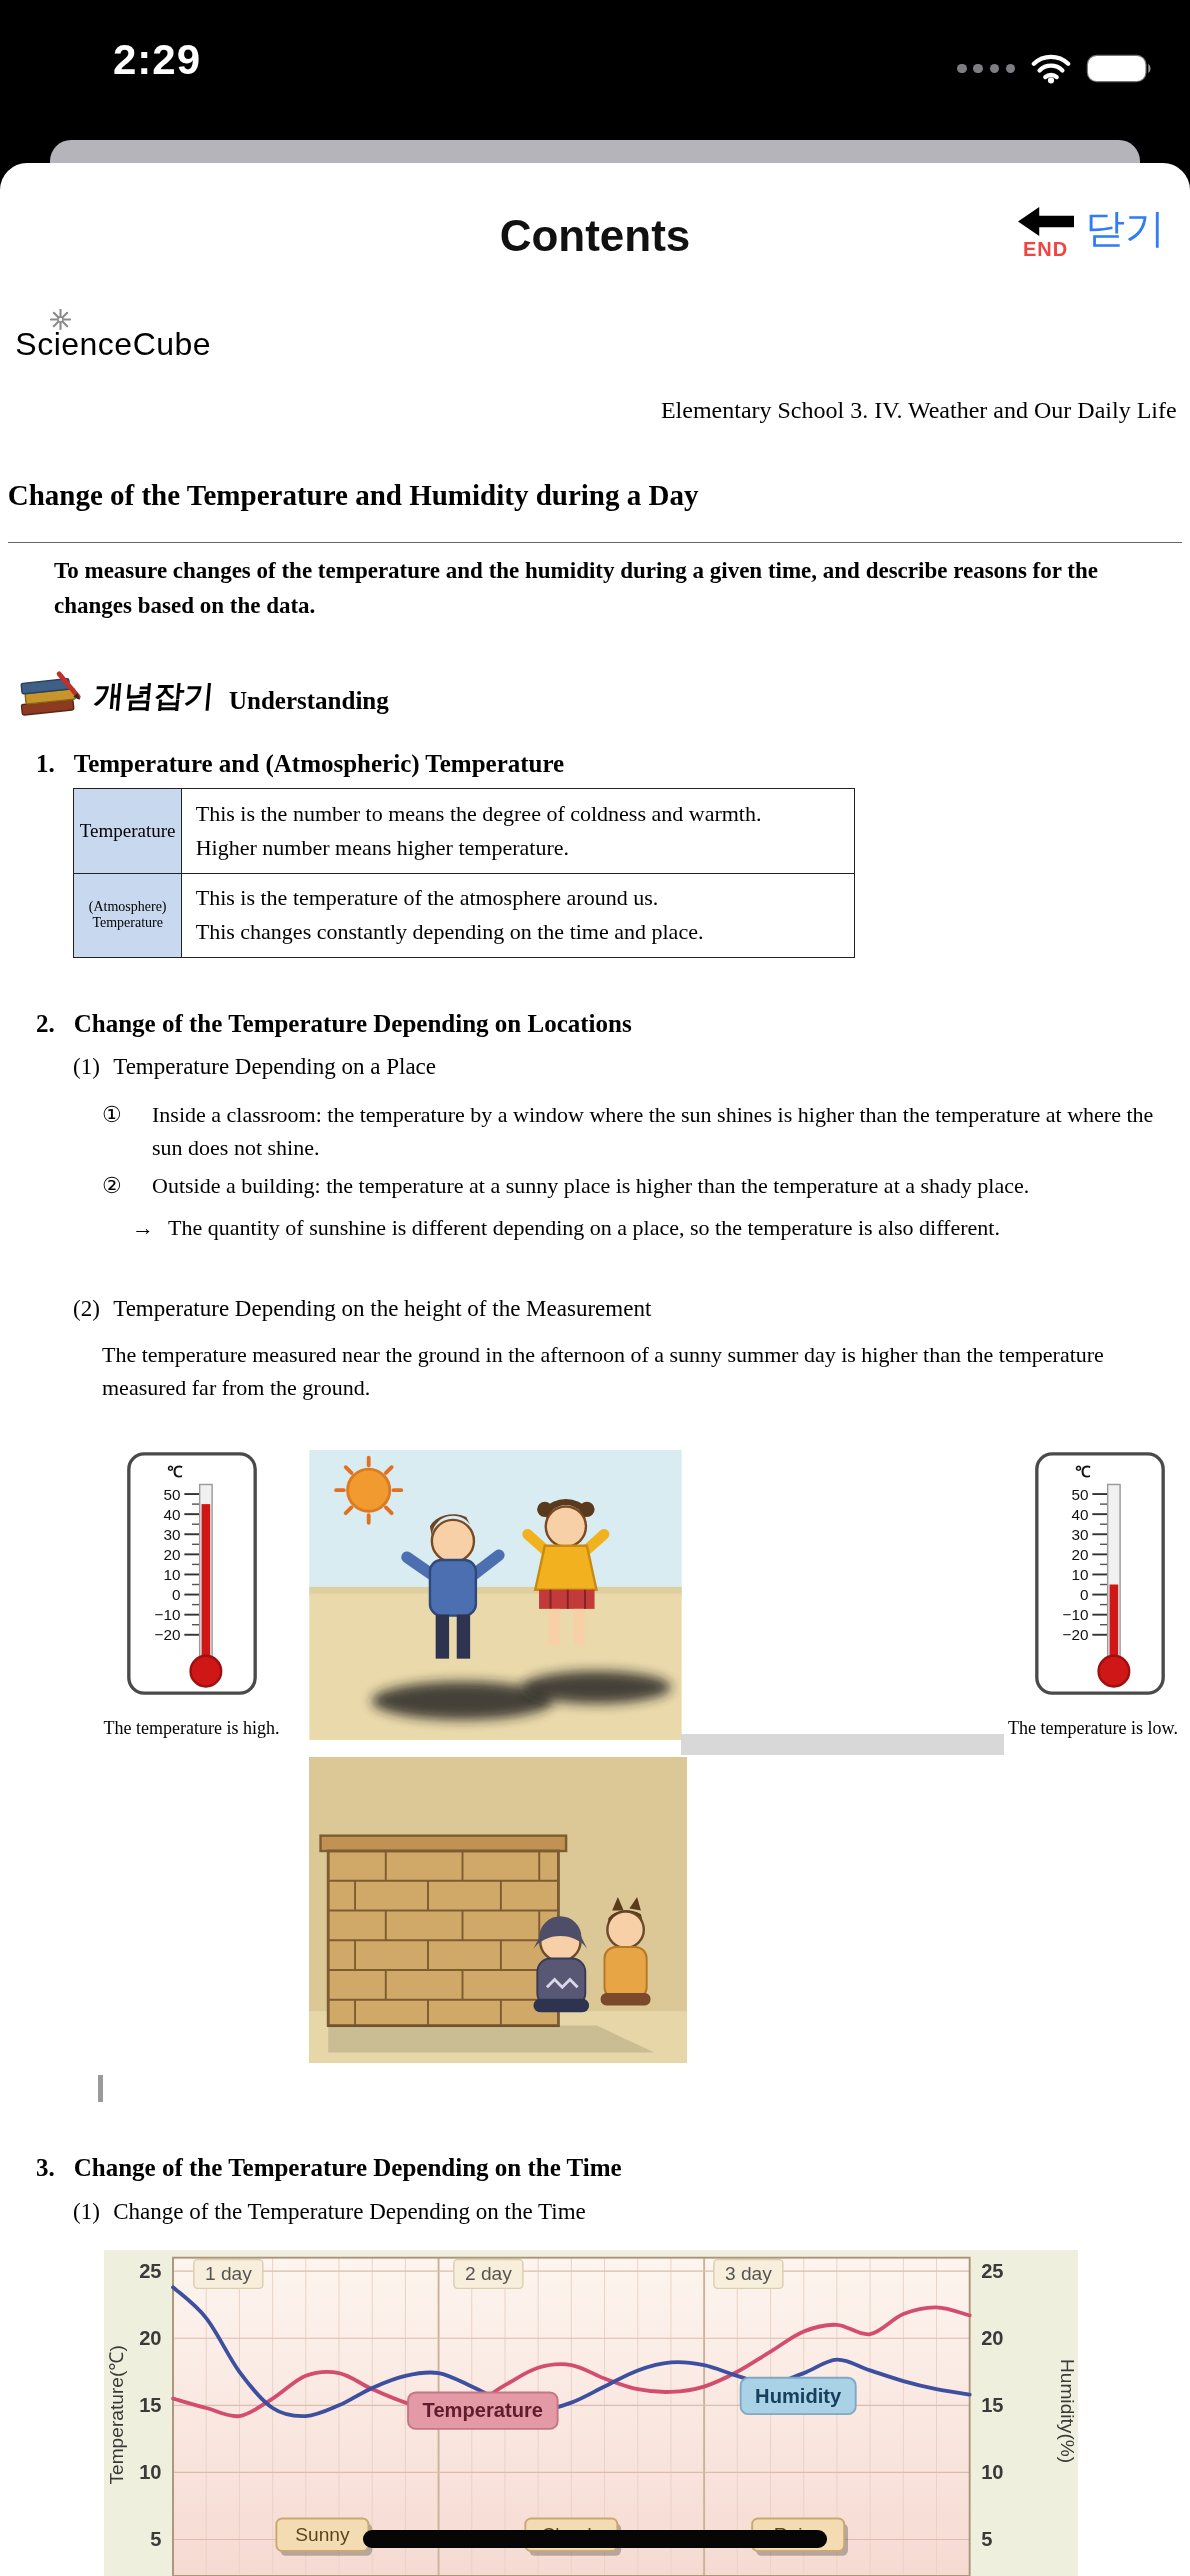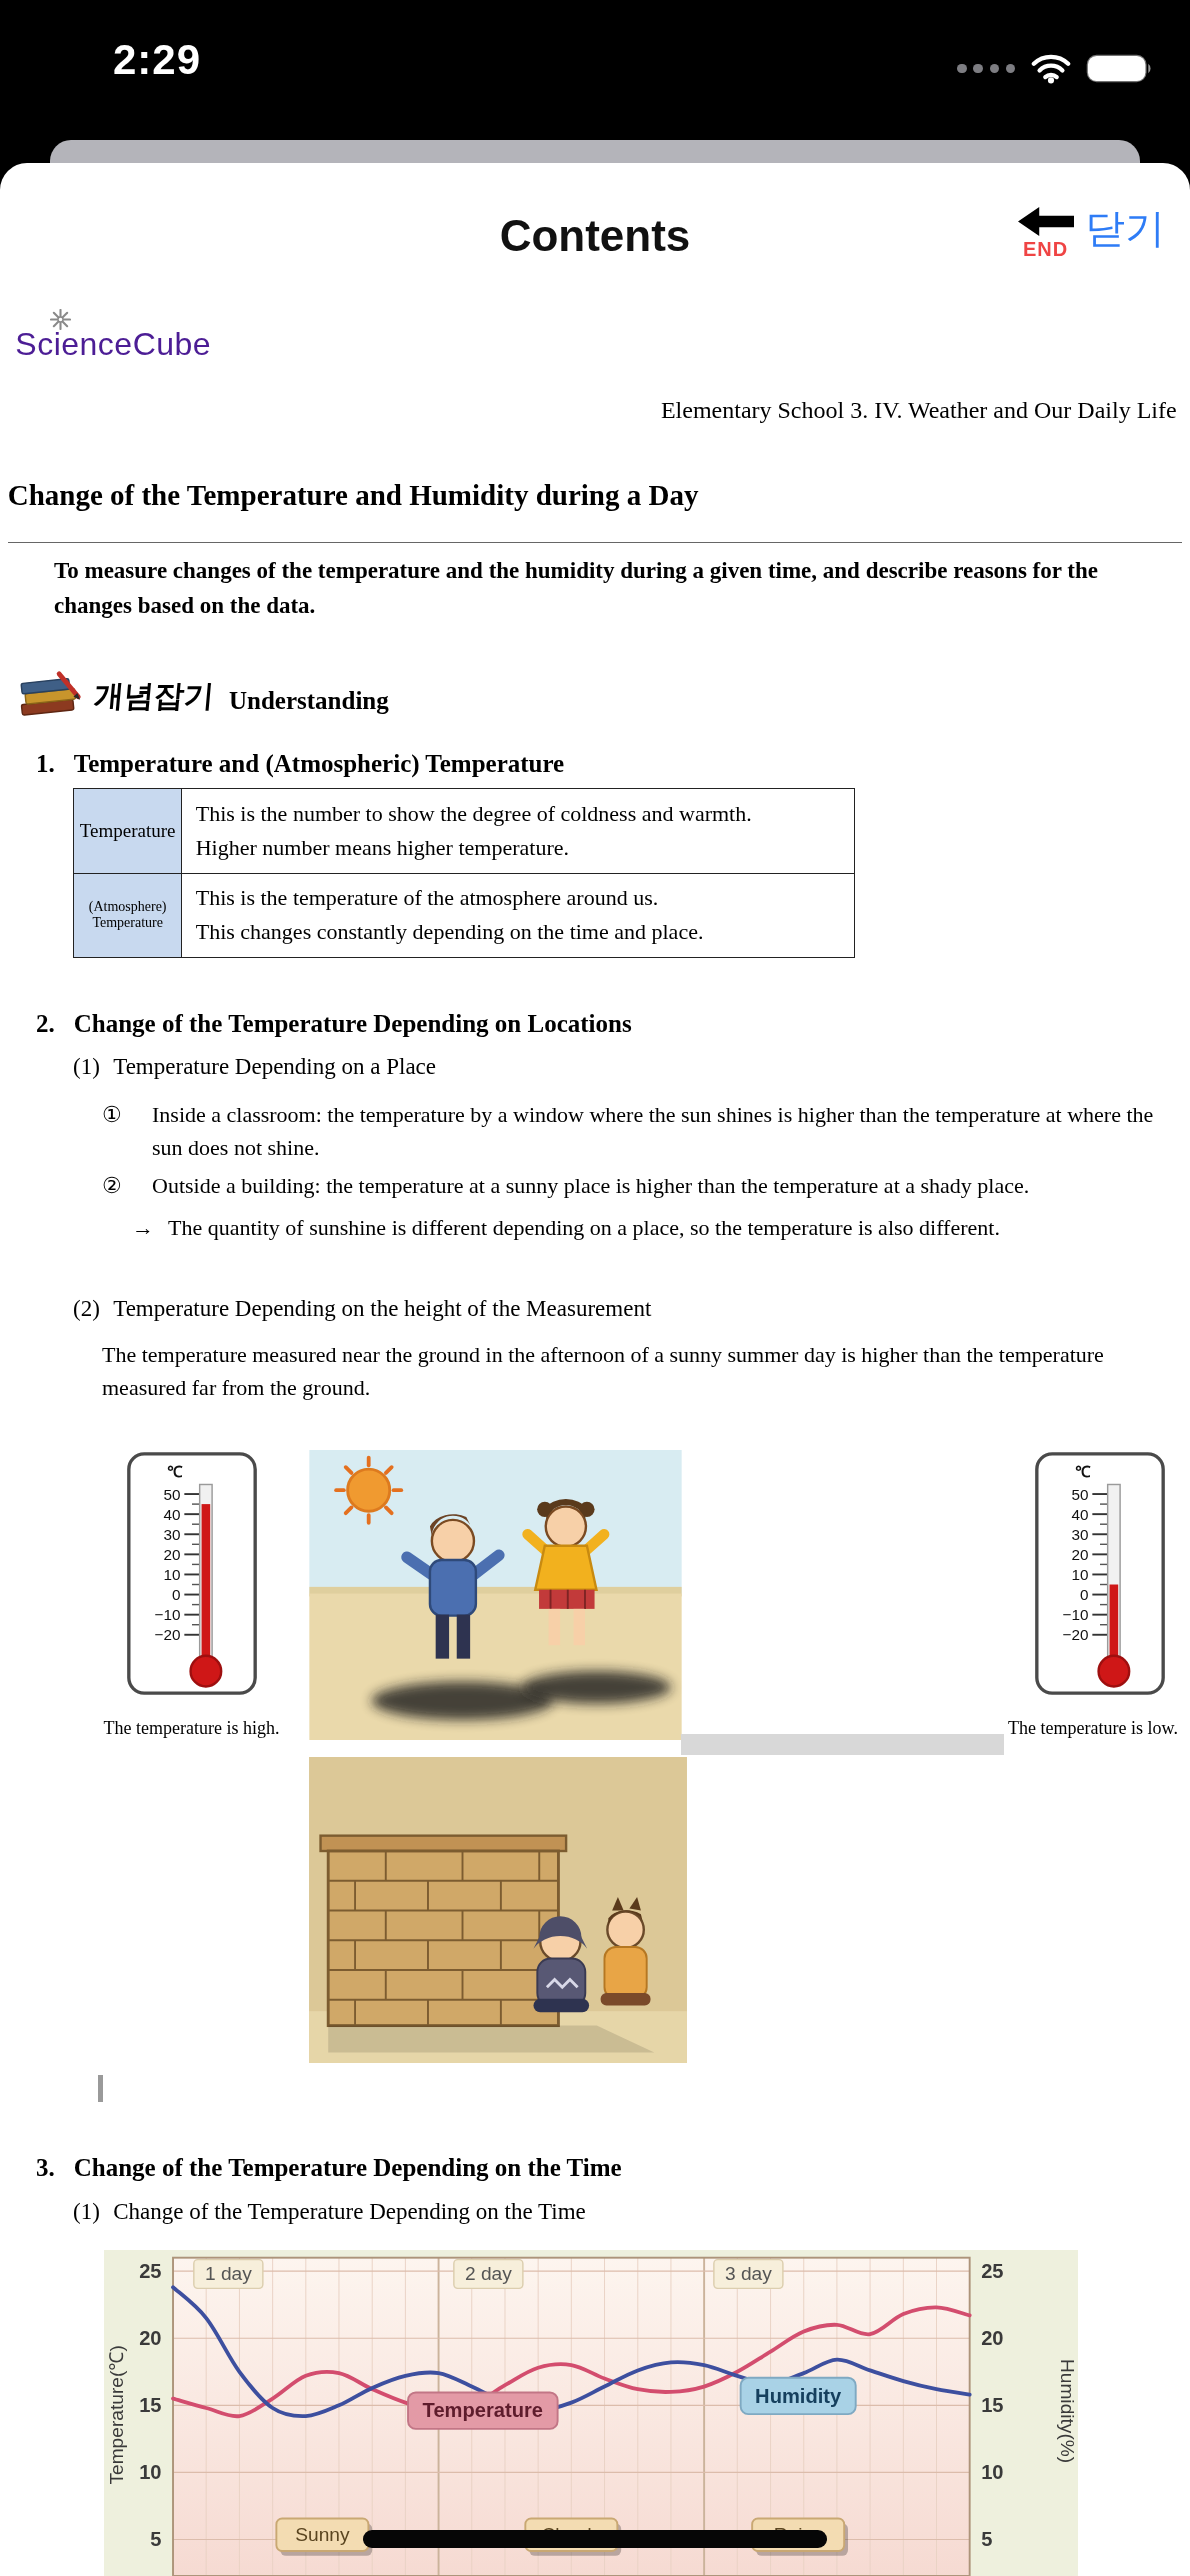--- a/index.html
+++ b/index.html
@@ -23,21 +23,21 @@
   .sheet { position:absolute; top:163px; left:0; width:1190px; height:2413px; background:#fff;
            border-radius:27px 27px 0 0; overflow:hidden; }
   .sheet-title { position:absolute; top:48px; left:0; right:0; text-align:center;
                  font-family:"Liberation Sans", sans-serif; font-size:44px; font-weight:700; color:#111; }
   .close-group { position:absolute; top:44px; right:25px; display:flex; align-items:flex-start; gap:11.5px; cursor:pointer; }
   .end-col { display:flex; flex-direction:column; align-items:center; }
   .end-label { font-family:"Liberation Sans", sans-serif; font-size:20px; font-weight:700; color:#ef4444; margin-top:1px; letter-spacing:1px; }
   .close-label { font-size:40px; color:#2e7cf6; line-height:1.1; }
 
   .logo { position:absolute; left:15.3px; top:146px; padding-top:17px;
-          font-family:"Liberation Sans", sans-serif; color:#4c1d95; }
+          font-family:"Liberation Sans", sans-serif; color:#000000; }
   .logo-text { font-size:32px; letter-spacing:0.5px; }
   .logo-flower { position:absolute; top:0; left:35px; }
 
   .course { position:absolute; left:0; right:13.4px; top:234px; text-align:right; font-size:24px; }
 
   .doc-title { position:absolute; left:7.7px; right:7.7px; top:316px; font-size:29px; font-weight:700;
                border-bottom:1.9px solid #666; padding-bottom:30px; }
   .objective { position:absolute; left:54px; right:13.4px; top:391px; font-size:23px; font-weight:700; line-height:1.5; }
 
   .understanding { position:absolute; left:17px; top:506px; display:flex; align-items:flex-end; gap:9.6px; }
@@ -150,21 +150,21 @@
     <div class="sec-head" style="left:36px; top:587px;">
       <span>1.</span>
       <span>Temperature and (Atmospheric) Temperature</span>
     </div>
 
     <table class="def-table">
       <tbody>
         <tr>
           <td class="term">Temperature</td>
           <td class="def">
-            <div>This is the number to show the degree of coldness and warmth.</div>
+            <div>This is the number to means the degree of coldness and warmth.</div>
             <div>Higher number means higher temperature.</div>
           </td>
         </tr>
         <tr>
           <td class="term" style="font-size:14px;">(Atmosphere) Temperature</td>
           <td class="def">
             <div>This is the temperature of the atmosphere around us.</div>
             <div>This changes constantly depending on the time and place.</div>
           </td>
         </tr>

